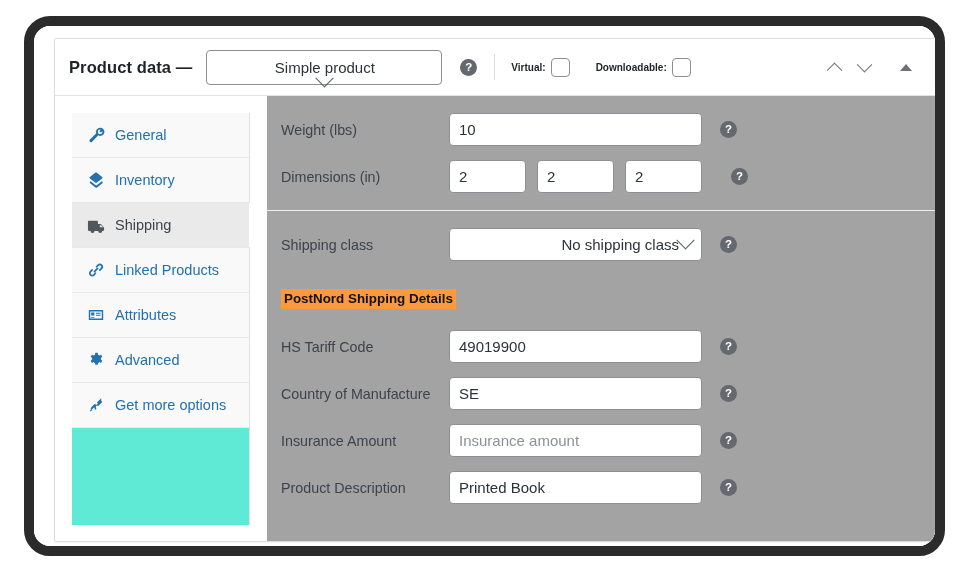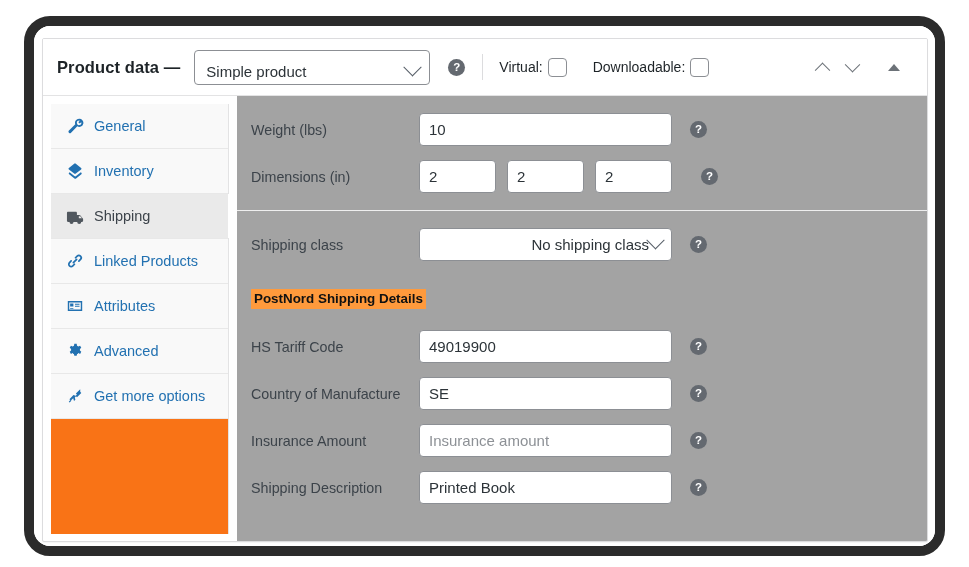--- a/index.html
+++ b/index.html
@@ -25,21 +25,21 @@
     position: absolute;
     left: 0; top: 0;
     width: 901px; height: 520px;
     background: #ffffff;
     overflow: hidden;
   }
 
   
   #product-data-panel {
     position: absolute;
-    left: 8px; top: 12px;
+    left: 20px; top: 12px;
     width: 886px; height: 504px;
     background: #ffffff;
     border: 1px solid #dcdcde;
     border-radius: 2px;
     box-shadow: 0 1px 1px rgba(0,0,0,.04);
     overflow: hidden;
   }
 
   
   #panel-header {
@@ -65,20 +65,21 @@
     border: 1px solid #8c8f94;
     border-radius: 4px;
     background: #ffffff;
     display: flex;
     align-items: center;
     padding: 8px 10px 0 11px;
     font-size: 15px;
     color: #2c3338;
     position: relative;
     cursor: pointer;
+    flex-direction: column;
   }
   #product-type-select .sel-label { flex: 1; white-space: nowrap; }
   .chev-dn {
     width: 13px; height: 13px;
     border-right: 1.7px solid #555d66;
     border-bottom: 1.7px solid #555d66;
     transform: rotate(45deg) translate(-3px,-3px);
     flex: none;
   }
 
@@ -102,22 +103,22 @@
     width: 1px;
     height: 26px;
     background: #dcdcde;
     margin: 0 16px 0 17px;
     flex: none;
   }
 
   .hdr-check-group {
     display: flex;
     align-items: center;
-    font-size: 14px;
-    font-weight: 400;
+    font-size: 10px;
+    font-weight: 700;
     color: #1d2327;
     white-space: nowrap;
   }
   .hdr-check-group + .hdr-check-group { margin-left: 26px; }
   .cbox {
     width: 19px; height: 19px;
     border: 1px solid #8c8f94;
     border-radius: 4px;
     background: #ffffff;
     margin-left: 5px;
@@ -154,24 +155,24 @@
   
   #panel-body {
     display: flex;
     height: 446px;
   }
 
   
   #panel-tabs {
     width: 178px;
     flex: none;
-    background: #f97316;
+    background: #5eead4;
     border-right: 1px solid #e3e3e4;
     padding: 0;
-    margin: 8px;
+    margin: 17px;
     list-style: none;
     position: relative;
   }
   .tab-item {
     position: relative;
     height: 45px;
     display: flex;
     align-items: center;
     padding-left: 14px;
     border-bottom: 1px solid #e8e8e8;
@@ -434,21 +435,21 @@
               <span class="help-tip">?</span>
             </div>
 
             <div class="form-field">
               <span class="field-label">Insurance Amount</span>
               <input class="text-input" type="text" placeholder="Insurance amount" style="">
               <span class="help-tip">?</span>
             </div>
 
             <div class="form-field">
-              <span class="field-label">Shipping Description</span>
+              <span class="field-label">Product Description</span>
               <input class="text-input" type="text" value="Printed Book" style="">
               <span class="help-tip">?</span>
             </div>
 
           </div>
 
         </div>
       </div>
 
     </div>

